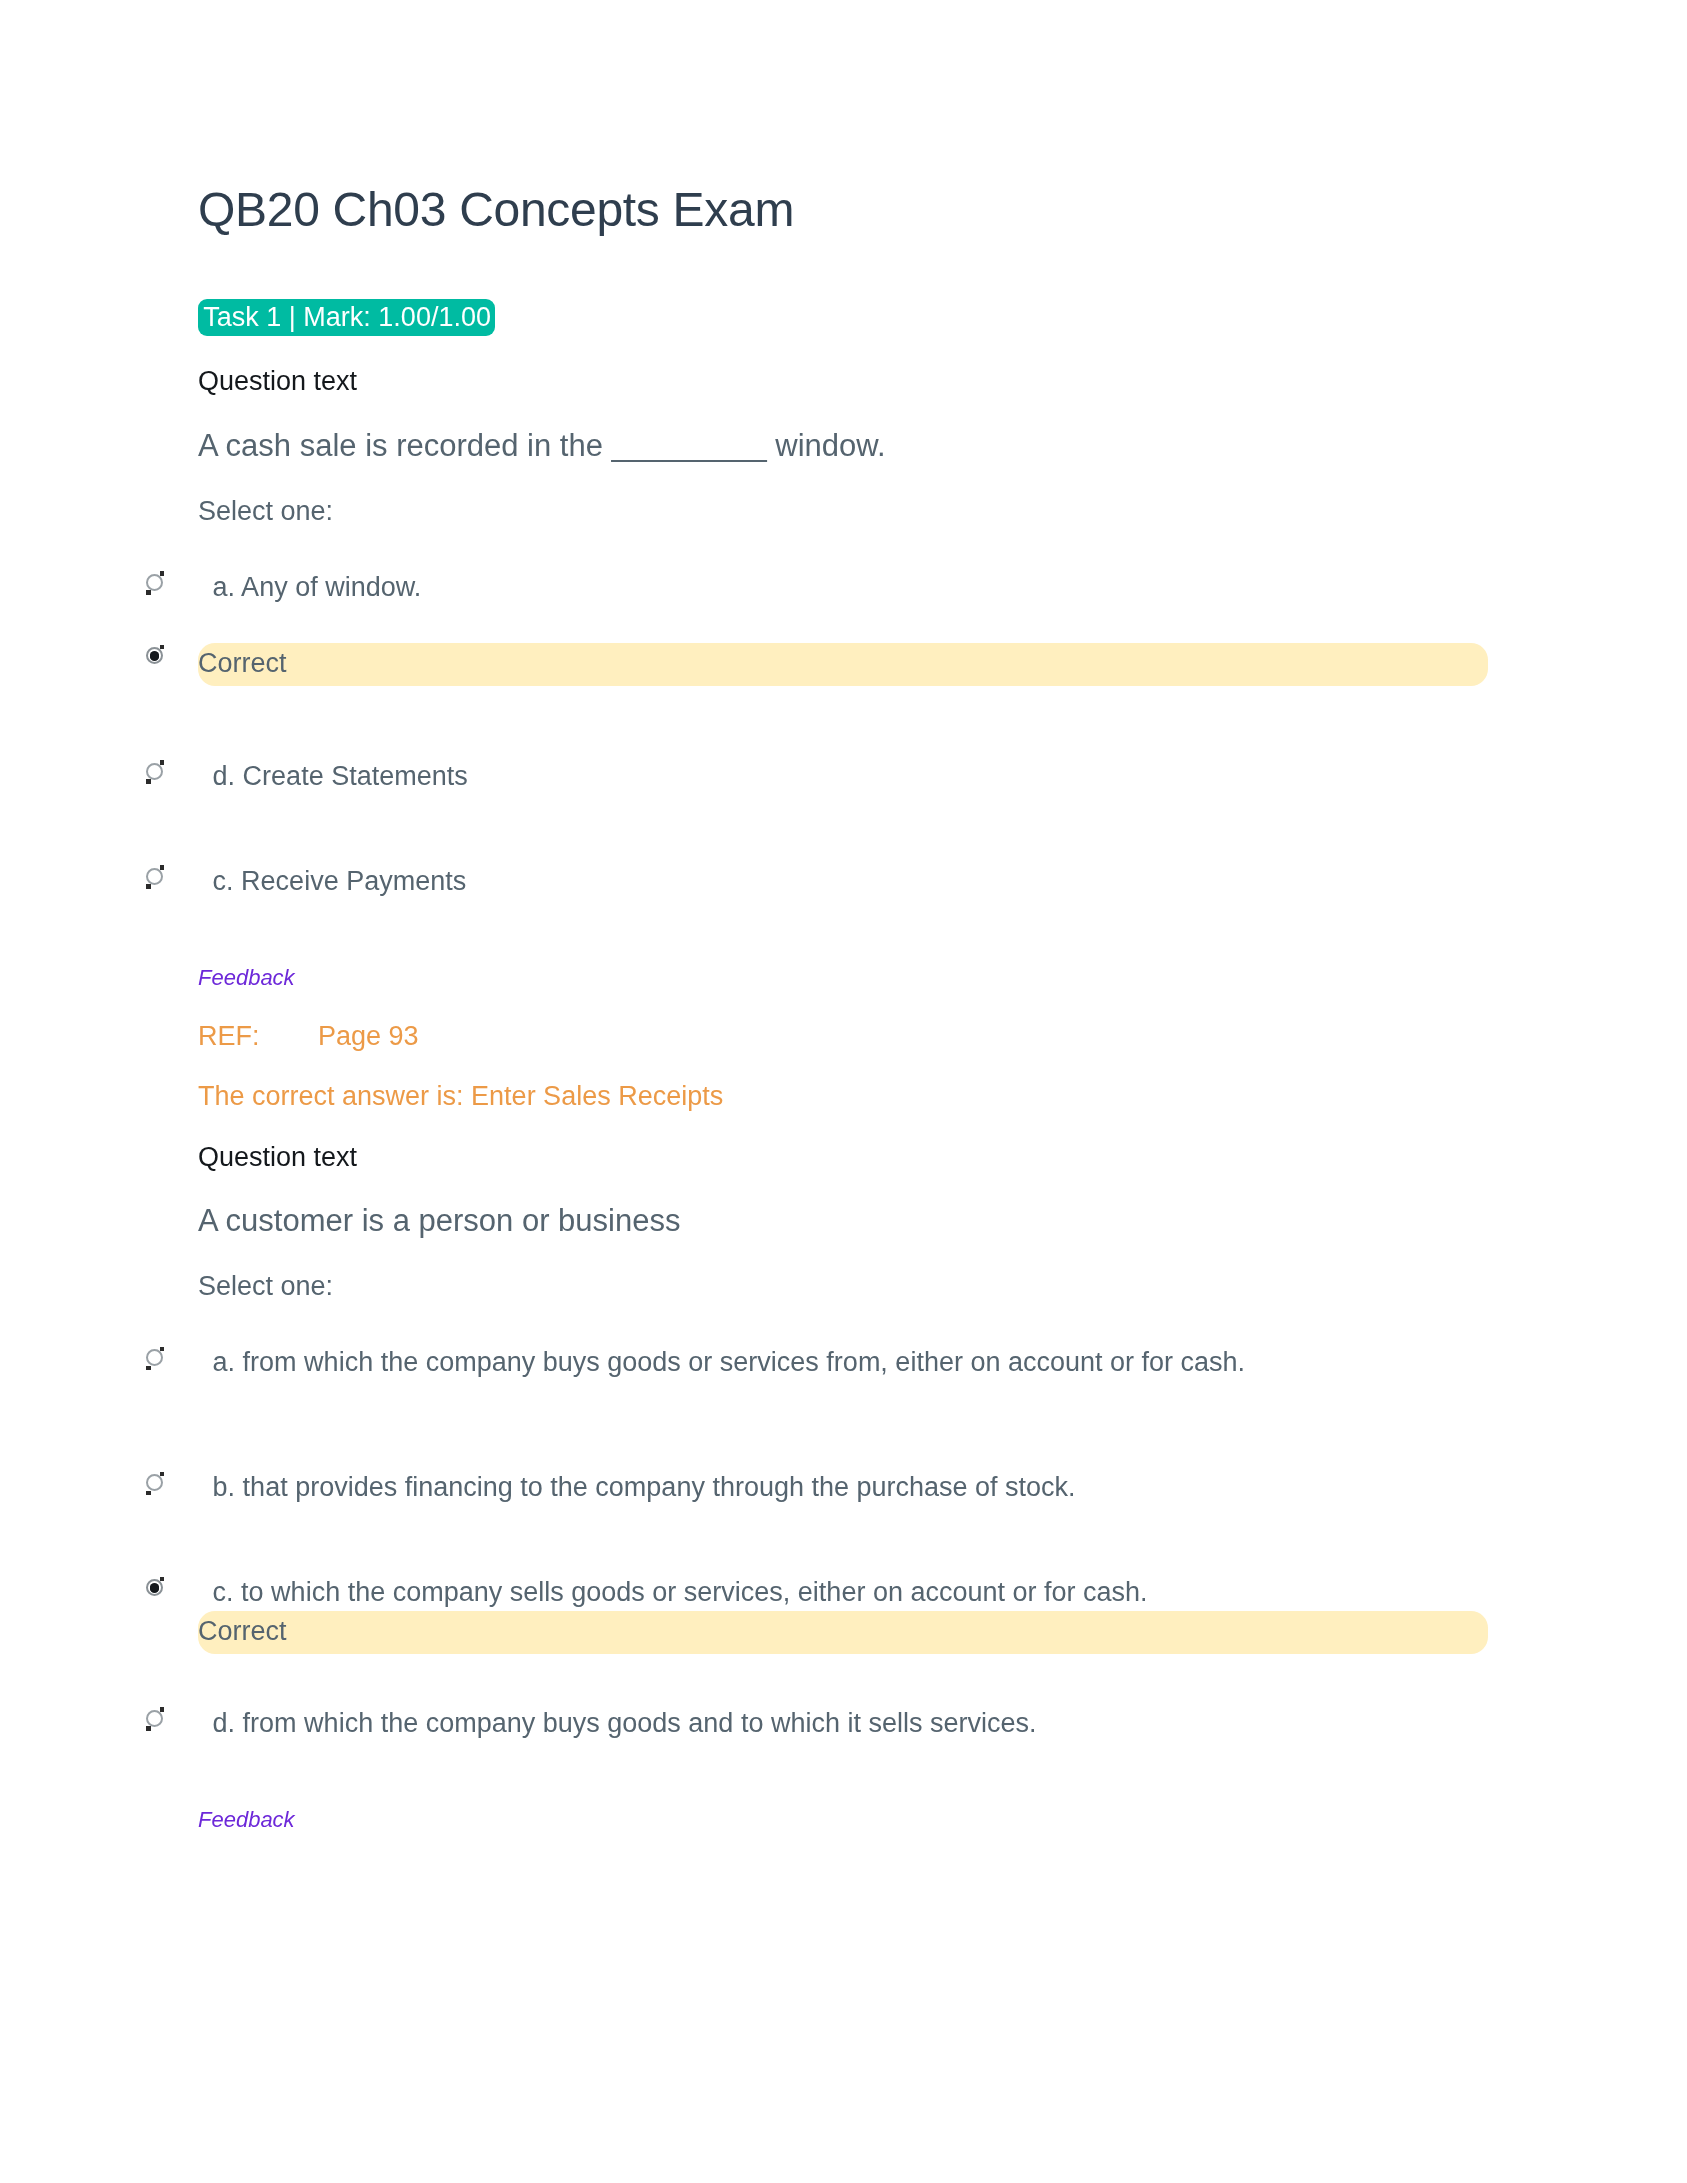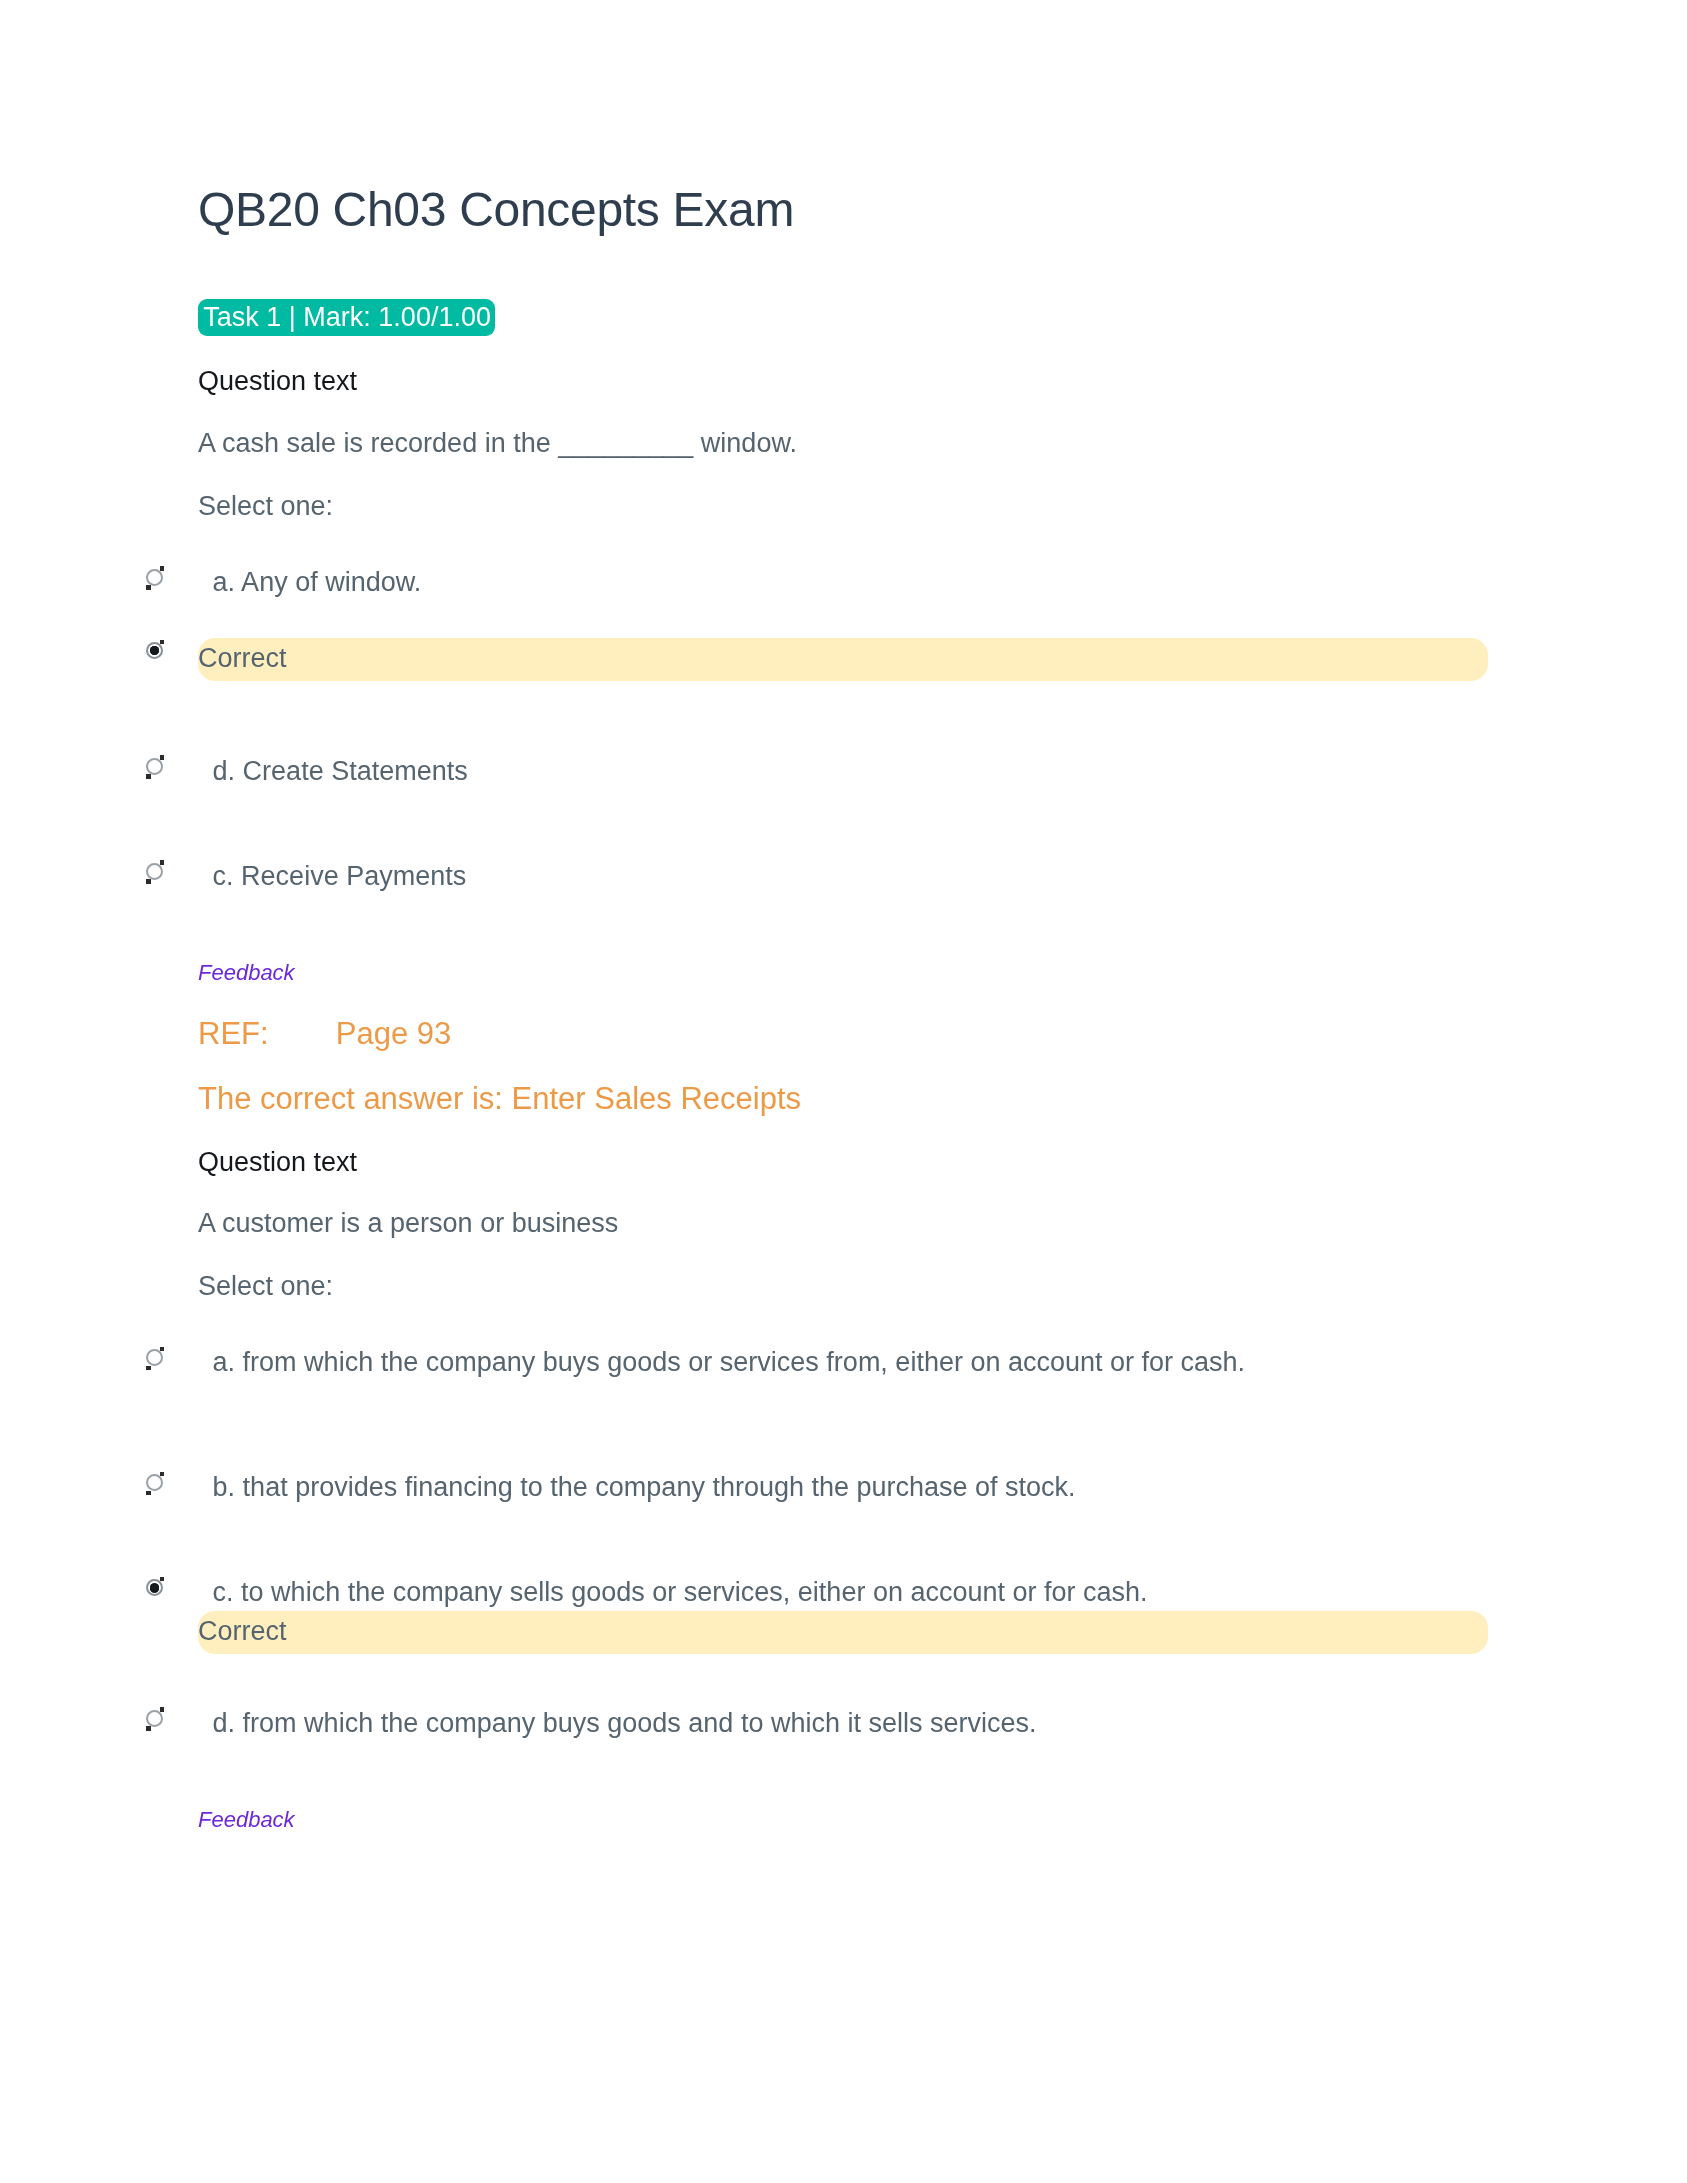--- a/index.html
+++ b/index.html
@@ -42,21 +42,21 @@
     white-space: pre;
     border-radius: 9px;
   }
   .question-label {
     font-size: 27px;
     color: #14181C;
     margin: 0 0 28px 0;
     line-height: 1.2;
   }
   .question-body {
-    font-size: 27px;
+    font-size: 31px;
     color: #55646F;
     margin: 0 0 28px 0;
     line-height: 1.3;
   }
   .select-one {
     font-size: 27px;
     color: #55646F;
     margin: 0 0 24px 0;
     line-height: 1.3;
   }
@@ -140,21 +140,21 @@
     border-radius: 17px;
   }
   .feedback-head {
     font-size: 22px;
     color: #6d28d9;
     margin: 36px 0 26.5px 0;
     line-height: 1.3;
     font-style: italic;
   }
   .feedback-line {
-    font-size: 31px;
+    font-size: 27px;
     color: #EC9A47;
     margin: 0 0 25px 0;
     line-height: 1.3;
     white-space: pre;
   }
   .feedback-line.last {
     margin-bottom: 26.5px;
   }
   .block-gap-after-options {
     height: 9.3px;

